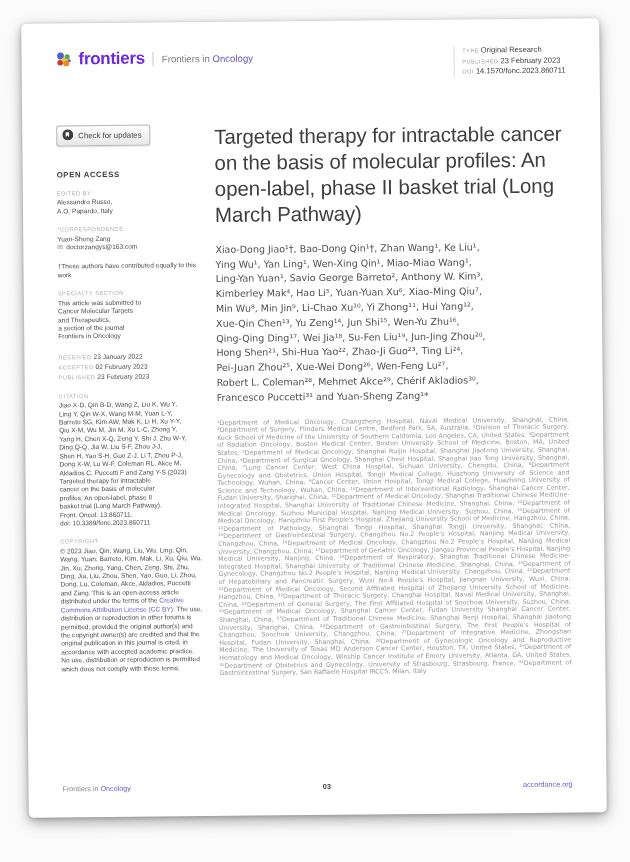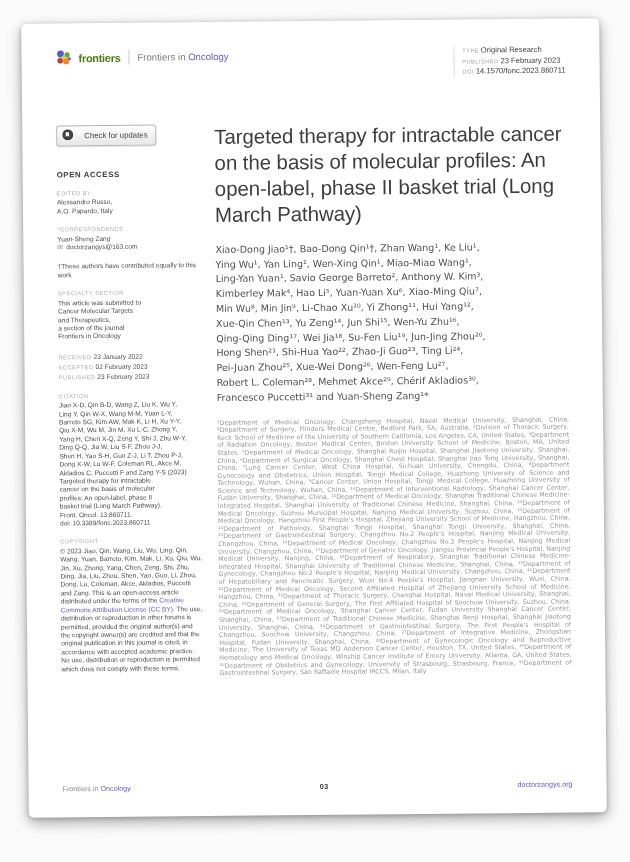--- a/index.html
+++ b/index.html
@@ -13,35 +13,35 @@
     background:#ffffff;border-radius:5px;
     transform:rotate(-0.55deg);
     box-shadow:0 5px 14px rgba(95,95,95,.55), 0 1px 4px rgba(0,0,0,.25);
   }
   .inner{position:absolute;inset:0;padding:26px 34px;box-sizing:border-box;}
 
   
   .hdr{display:flex;justify-content:space-between;align-items:flex-start;}
   .logo-row{display:flex;align-items:center;}
   .logo-mark{width:17px;height:17px;position:relative;margin-right:6px;flex:none;}
-  .logo-word{font-size:11px;font-weight:bold;color:#4d7c0f;letter-spacing:-.3px;}
+  .logo-word{font-size:17px;font-weight:bold;color:#6d28d9;letter-spacing:-.3px;}
   .logo-sep{width:1px;height:15px;background:#c9c9c9;margin:0 8px;}
   .journal-name{font-size:9.6px;color:#7b7b7b;}
   .accent{color:#6459c8;}
   .meta{border-left:1px solid #ddd;padding-left:8px;}
   .meta-row{font-size:7.6px;color:#3c3c3c;line-height:10.6px;white-space:nowrap;}
   .meta-label{font-size:5.6px;color:#a3a3a3;letter-spacing:.5px;margin-right:2px;}
 
   
   .cols{display:flex;margin-top:44px;gap:16px;}
   .sidebar{width:142px;flex:none;}
   .main{flex:1;min-width:0;}
 
   .check-btn{
-    display:inline-flex;align-items:center;gap:11px;cursor:pointer;
+    display:inline-flex;align-items:center;gap:5px;cursor:pointer;
     border:1px solid #b5b5b5;border-radius:3px;
     background:linear-gradient(#fefefe,#e7e7e7);
     padding:3px 8px 3px 5px;font-size:7.8px;color:#454545;
     box-shadow:0 1px 1px rgba(0,0,0,.12);
   }
   .open-access{margin-top:24px;font-size:7.8px;font-weight:bold;letter-spacing:.6px;color:#3c3c3c;}
   .side-section{margin-top:11px;}
   .side-label{font-size:5.7px;color:#b0b0b0;letter-spacing:.5px;margin-bottom:2.5px;}
   .side-text{font-size:6.6px;color:#4e4e4e;line-height:8.4px;white-space:pre-line;}
   .side-wrap{font-size:6.6px;color:#4e4e4e;line-height:8.4px;}
@@ -187,17 +187,17 @@
 Pei-Juan Zhou²⁵, Xue-Wei Dong²⁶, Wen-Feng Lu²⁷,
 Robert L. Coleman²⁸, Mehmet Akce²⁹, Chérif Akladios³⁰,
 Francesco Puccetti³¹ and Yuan-Sheng Zang¹*</div>
         <div class="affiliations">¹Department of Medical Oncology, Changzheng Hospital, Naval Medical University, Shanghai, China, ²Department of Surgery, Flinders Medical Centre, Bedford Park, SA, Australia, ³Division of Thoracic Surgery, Keck School of Medicine of the University of Southern California, Los Angeles, CA, United States, ⁴Department of Radiation Oncology, Boston Medical Center, Boston University School of Medicine, Boston, MA, United States, ⁵Department of Medical Oncology, Shanghai Ruijin Hospital, Shanghai Jiaotong University, Shanghai, China, ⁶Department of Surgical Oncology, Shanghai Chest Hospital, Shanghai Jiao Tong University, Shanghai, China, ⁷Lung Cancer Center, West China Hospital, Sichuan University, Chengdu, China, ⁸Department Gynecology and Obstetrics, Union Hospital, Tongji Medical College, Huazhong University of Science and Technology, Wuhan, China, ⁹Cancer Center, Union Hospital, Tongji Medical College, Huazhong University of Science and Technology, Wuhan, China, ¹⁰Department of Interventional Radiology, Shanghai Cancer Center, Fudan University, Shanghai, China, ¹¹Department of Medical Oncology, Shanghai Traditional Chinese Medicine-Integrated Hospital, Shanghai University of Traditional Chinese Medicine, Shanghai, China, ¹²Department of Medical Oncology, Suzhou Municipal Hospital, Nanjing Medical University, Suzhou, China, ¹³Department of Medical Oncology, Hangzhou First People's Hospital, Zhejiang University School of Medicine, Hangzhou, China, ¹⁴Department of Pathology, Shanghai Tongji Hospital, Shanghai Tongji University, Shanghai, China, ¹⁵Department of Gastrointestinal Surgery, Changzhou No.2 People's Hospital, Nanjing Medical University, Changzhou, China, ¹⁶Department of Medical Oncology, Changzhou No.2 People's Hospital, Nanjing Medical University, Changzhou, China, ¹⁷Department of Geriatric Oncology, Jiangsu Provincial People's Hospital, Nanjing Medical University, Nanjing, China, ¹⁸Department of Respiratory, Shanghai Traditional Chinese Medicine-Integrated Hospital, Shanghai University of Traditional Chinese Medicine, Shanghai, China, ¹⁹Department of Gynecology, Changzhou No.2 People's Hospital, Nanjing Medical University, Changzhou, China, ²⁰Department of Hepatobiliary and Pancreatic Surgery, Wuxi No.4 People's Hospital, Jiangnan University, Wuxi, China, ²¹Department of Medical Oncology, Second Affiliated Hospital of Zhejiang University School of Medicine, Hangzhou, China, ²²Department of Thoracic Surgery, Changhai Hospital, Naval Medical University, Shanghai, China, ²³Department of General Surgery, The First Affiliated Hospital of Soochow University, Suzhou, China, ²⁴Department of Medical Oncology, Shanghai Cancer Center, Fudan University Shanghai Cancer Center, Shanghai, China, ²⁵Department of Traditional Chinese Medicine, Shanghai Renji Hospital, Shanghai Jiaotong University, Shanghai, China, ²⁶Department of Gastrointestinal Surgery, The First People's Hospital of Changzhou, Soochow University, Changzhou, China, ²⁷Department of Integrative Medicine, Zhongshan Hospital, Fudan University, Shanghai, China, ²⁸Department of Gynecologic Oncology and Reproductive Medicine, The University of Texas MD Anderson Cancer Center, Houston, TX, United States, ²⁹Department of Hematology and Medical Oncology, Winship Cancer Institute of Emory University, Atlanta, GA, United States, ³⁰Department of Obstetrics and Gynecology, University of Strasbourg, Strasbourg, France, ³¹Department of Gastrointestinal Surgery, San Raffaele Hospital IRCCS, Milan, Italy</div>
       </div>
     </div>
 
     <div class="ftr">
       <span><span>Frontiers in </span><span class="accent">Oncology</span></span>
       <span class="page-num">03</span>
-      <span class="accent">doctorzangys.org</span>
+      <span class="accent">accordance.org</span>
     </div>
 
   </div>
 </div>
 
 </body></html>

